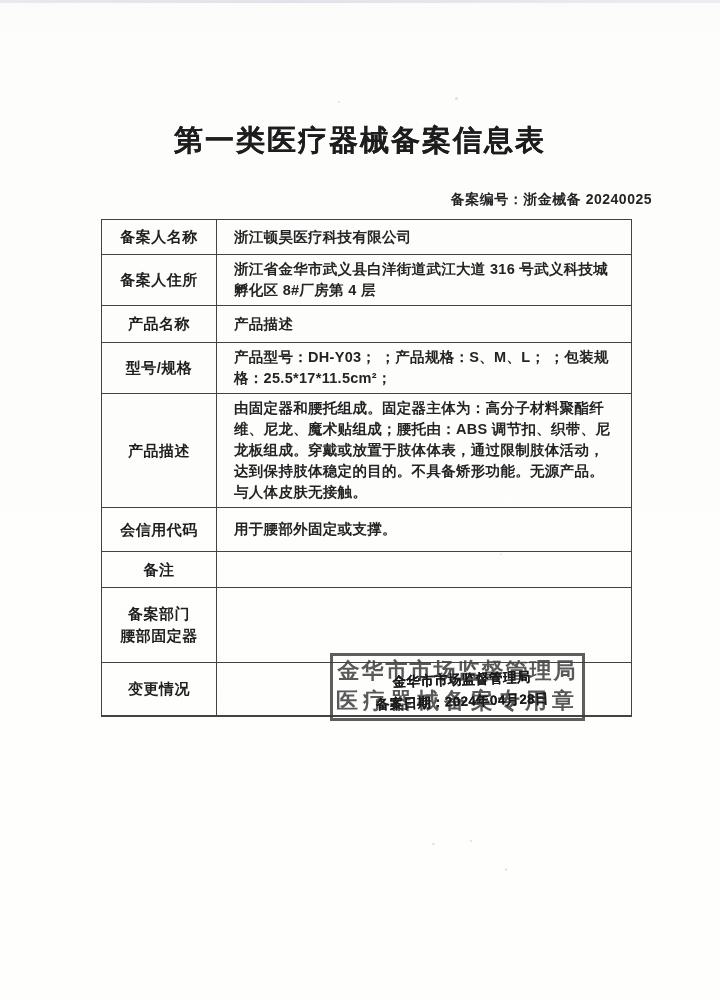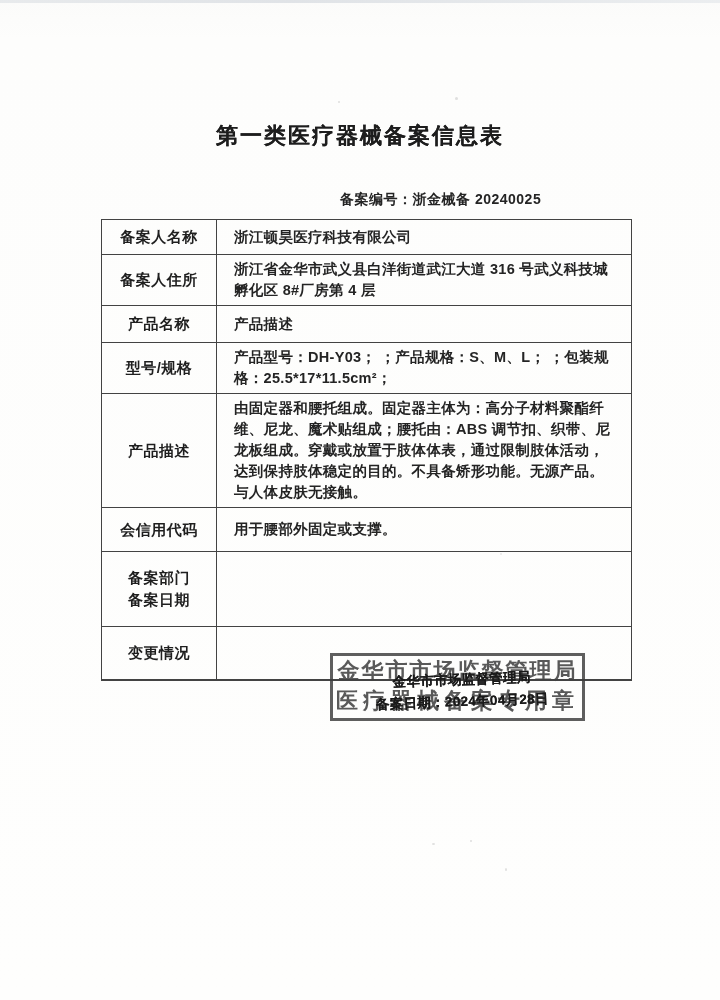--- a/index.html
+++ b/index.html
@@ -24,32 +24,32 @@
     background: linear-gradient(90deg, #e3e6e9 0%, #d9dde2 40%, #e7eaed 100%);
     opacity: .8;
   }
   .title {
     position: absolute;
     top: 121px;
     left: 0;
     width: 720px;
     margin: 0;
     text-align: center;
-    font-size: 22px;
+    font-size: 29px;
     font-weight: 700;
     letter-spacing: 2px;
     color: #1d1d1d;
     text-shadow: 0 0 .6px #2a2a2a;
   }
   .reg-line {
     position: absolute;
     top: 191px;
     left: 340px;
     width: 312px;
-    text-align: left;
+    text-align: right;
     font-size: 14px;
     font-weight: 700;
     color: #242424;
     letter-spacing: .5px;
   }
   table.doc-table {
     position: absolute;
     top: 219px;
     left: 101px;
     width: 531px;
@@ -172,23 +172,27 @@
         <td class="val">产品型号：DH-Y03；  ；产品规格：S、M、L；  ；包装规格：25.5*17*11.5cm²；</td>
       </tr>
       <tr style="height:85px">
         <td class="lbl">产品描述</td>
         <td class="val">由固定器和腰托组成。固定器主体为：高分子材料聚酯纤维、尼龙、魔术贴组成；腰托由：ABS 调节扣、织带、尼龙板组成。穿戴或放置于肢体体表，通过限制肢体活动，达到保持肢体稳定的目的。不具备矫形功能。无源产品。与人体皮肤无接触。</td>
       </tr>
       <tr style="height:44px">
         <td class="lbl">会信用代码</td>
         <td class="val">用于腰部外固定或支撑。</td>
       </tr>
+      <tr style="height:36px">
+        <td class="lbl">备注</td>
+        <td class="val"></td>
+      </tr>
       <tr style="height:75px">
         <td class="lbl">备案部门
-备案日期</td>
+腰部固定器</td>
         <td class="val"></td>
       </tr>
       <tr style="height:53px">
         <td class="lbl">变更情况</td>
         <td class="val"></td>
       </tr>
     </tbody>
   </table>
 
   <div class="stamp">

